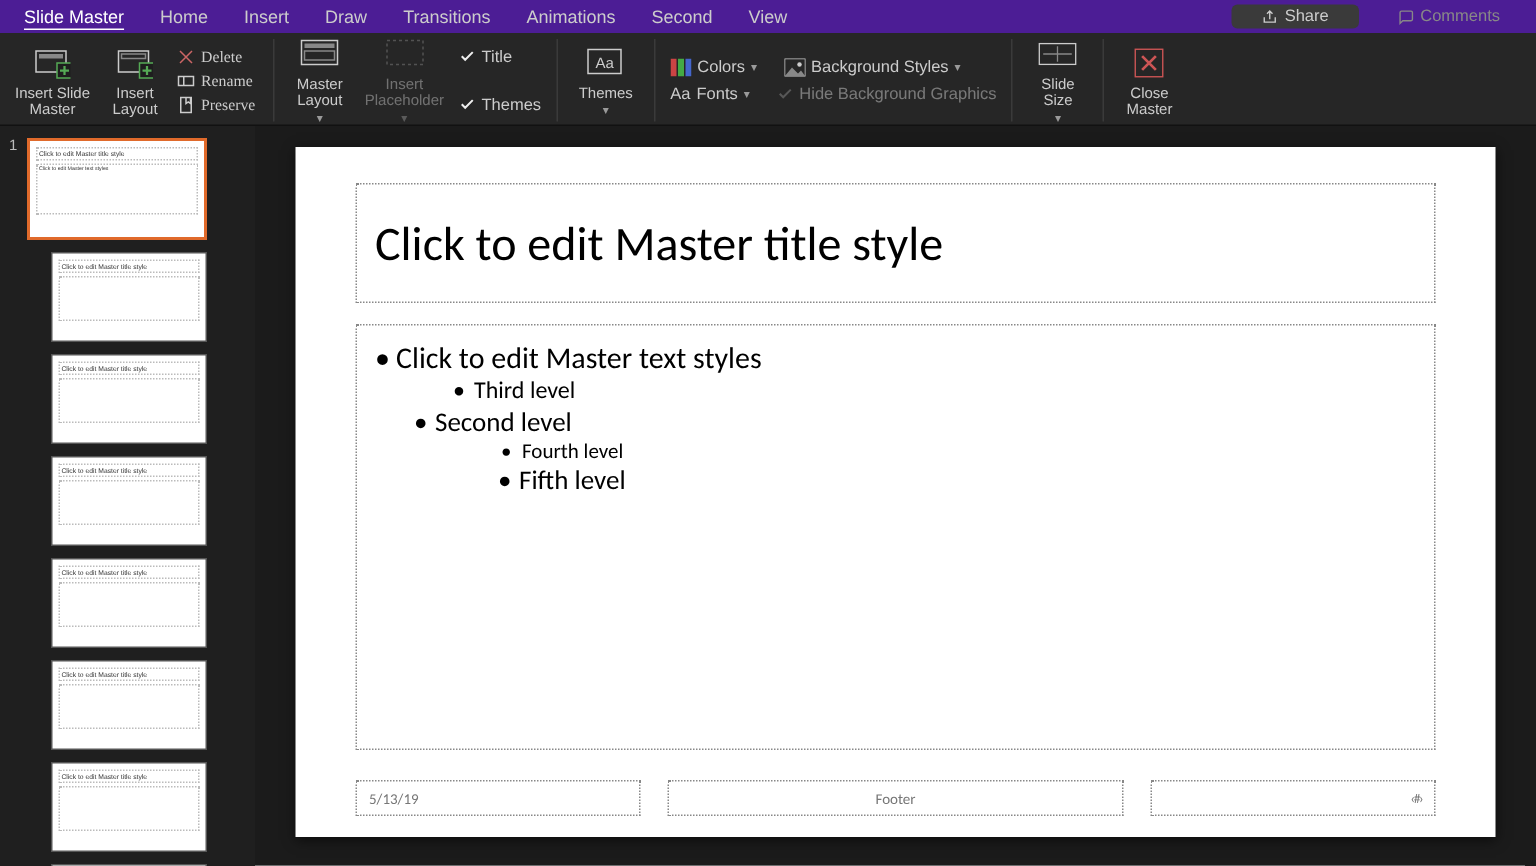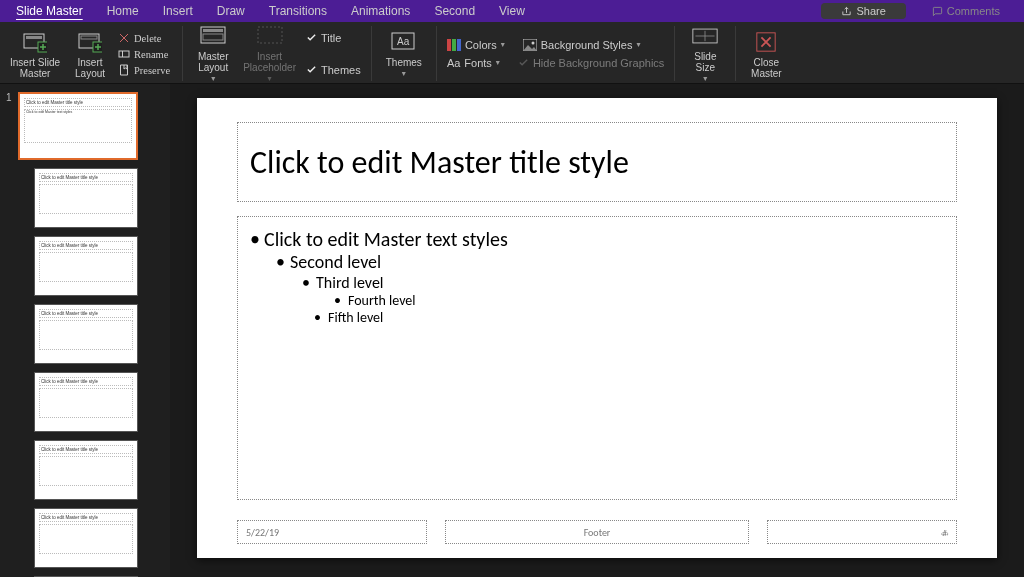--- a/index.html
+++ b/index.html
@@ -141,21 +141,21 @@
     left: 40px; top: 118px; right: 40px; height: 284px;
     padding: 10px 20px;
     font-family: Calibri, sans-serif;
     font-size: 20px;
   }
   .ph-body .lvl { position: relative; }
   .ph-body .l1 { margin-left: 6px; font-size: 20px; }
   .ph-body .l2 { margin-left: 32px; font-size: 18px; }
   .ph-body .l3 { margin-left: 58px; font-size: 16px; }
   .ph-body .l4 { margin-left: 90px; font-size: 14px; }
-  .ph-body .l5 { margin-left: 70px; font-size: 14px; }
+  .ph-body .l5 { margin-left: 88px; font-size: 18px; }
   .ph-body .lvl::before { content: "•"; position: absolute; left: -14px; }
   .ph-footer {
     position: absolute; bottom: 14px; height: 24px;
     border: 1px dotted #888;
     font-size: 10px; color: #777;
     display: flex; align-items: center;
     padding: 0 8px;
     font-family: Calibri, sans-serif;
   }
   .ph-date { left: 40px; width: 190px; }
@@ -431,27 +431,27 @@
       </div>
   </div>
 
   <div class="canvas-area">
     <div class="slide">
       <div class="ph ph-title">
         <span>Click to edit Master title style</span>
       </div>
       <div class="ph ph-body">
         <div class="lvl l1">Click to edit Master text styles</div>
+        <div class="lvl l3">Third level</div>
         <div class="lvl l2">Second level</div>
-        <div class="lvl l3">Third level</div>
         <div class="lvl l4">Fourth level</div>
         <div class="lvl l5">Fifth level</div>
       </div>
       <div class="ph-footer ph-date">
-          <span>5/22/19</span>
+          <span>5/13/19</span>
         </div>
       <div class="ph-footer ph-foot">
           <span>Footer</span>
         </div>
       <div class="ph-footer ph-num">
           <span>‹#›</span>
         </div>
     </div>
   </div>
 

